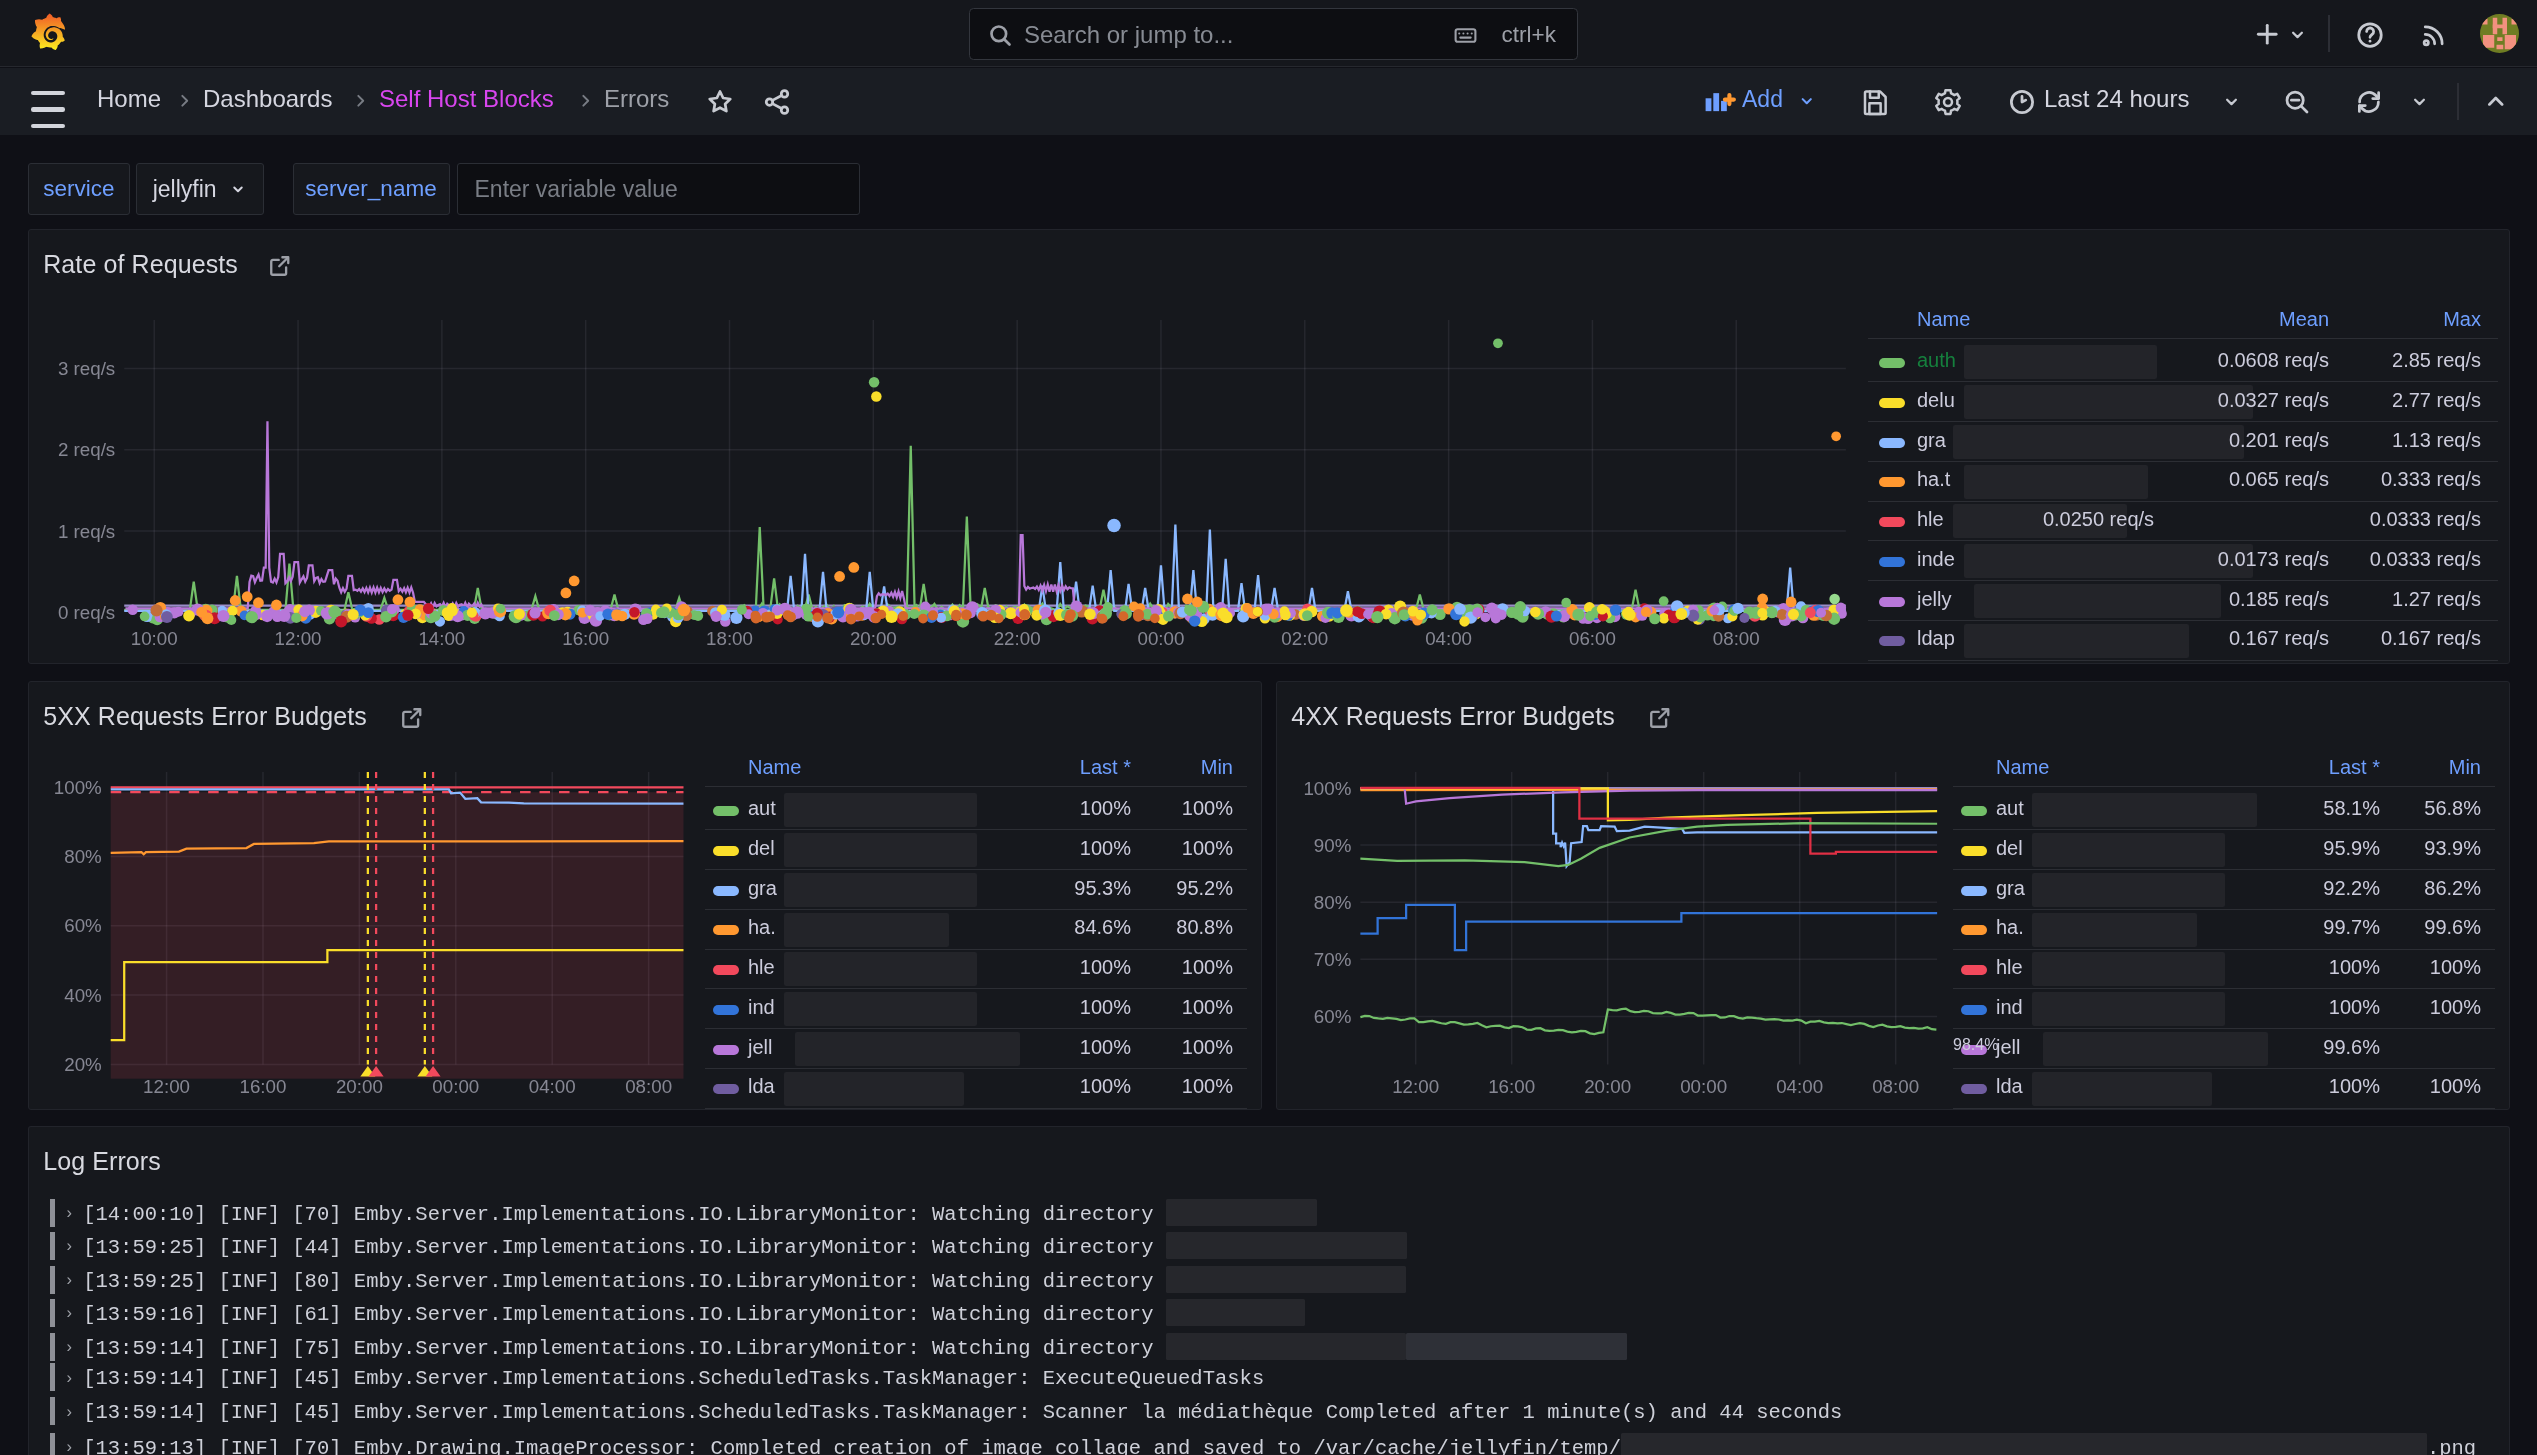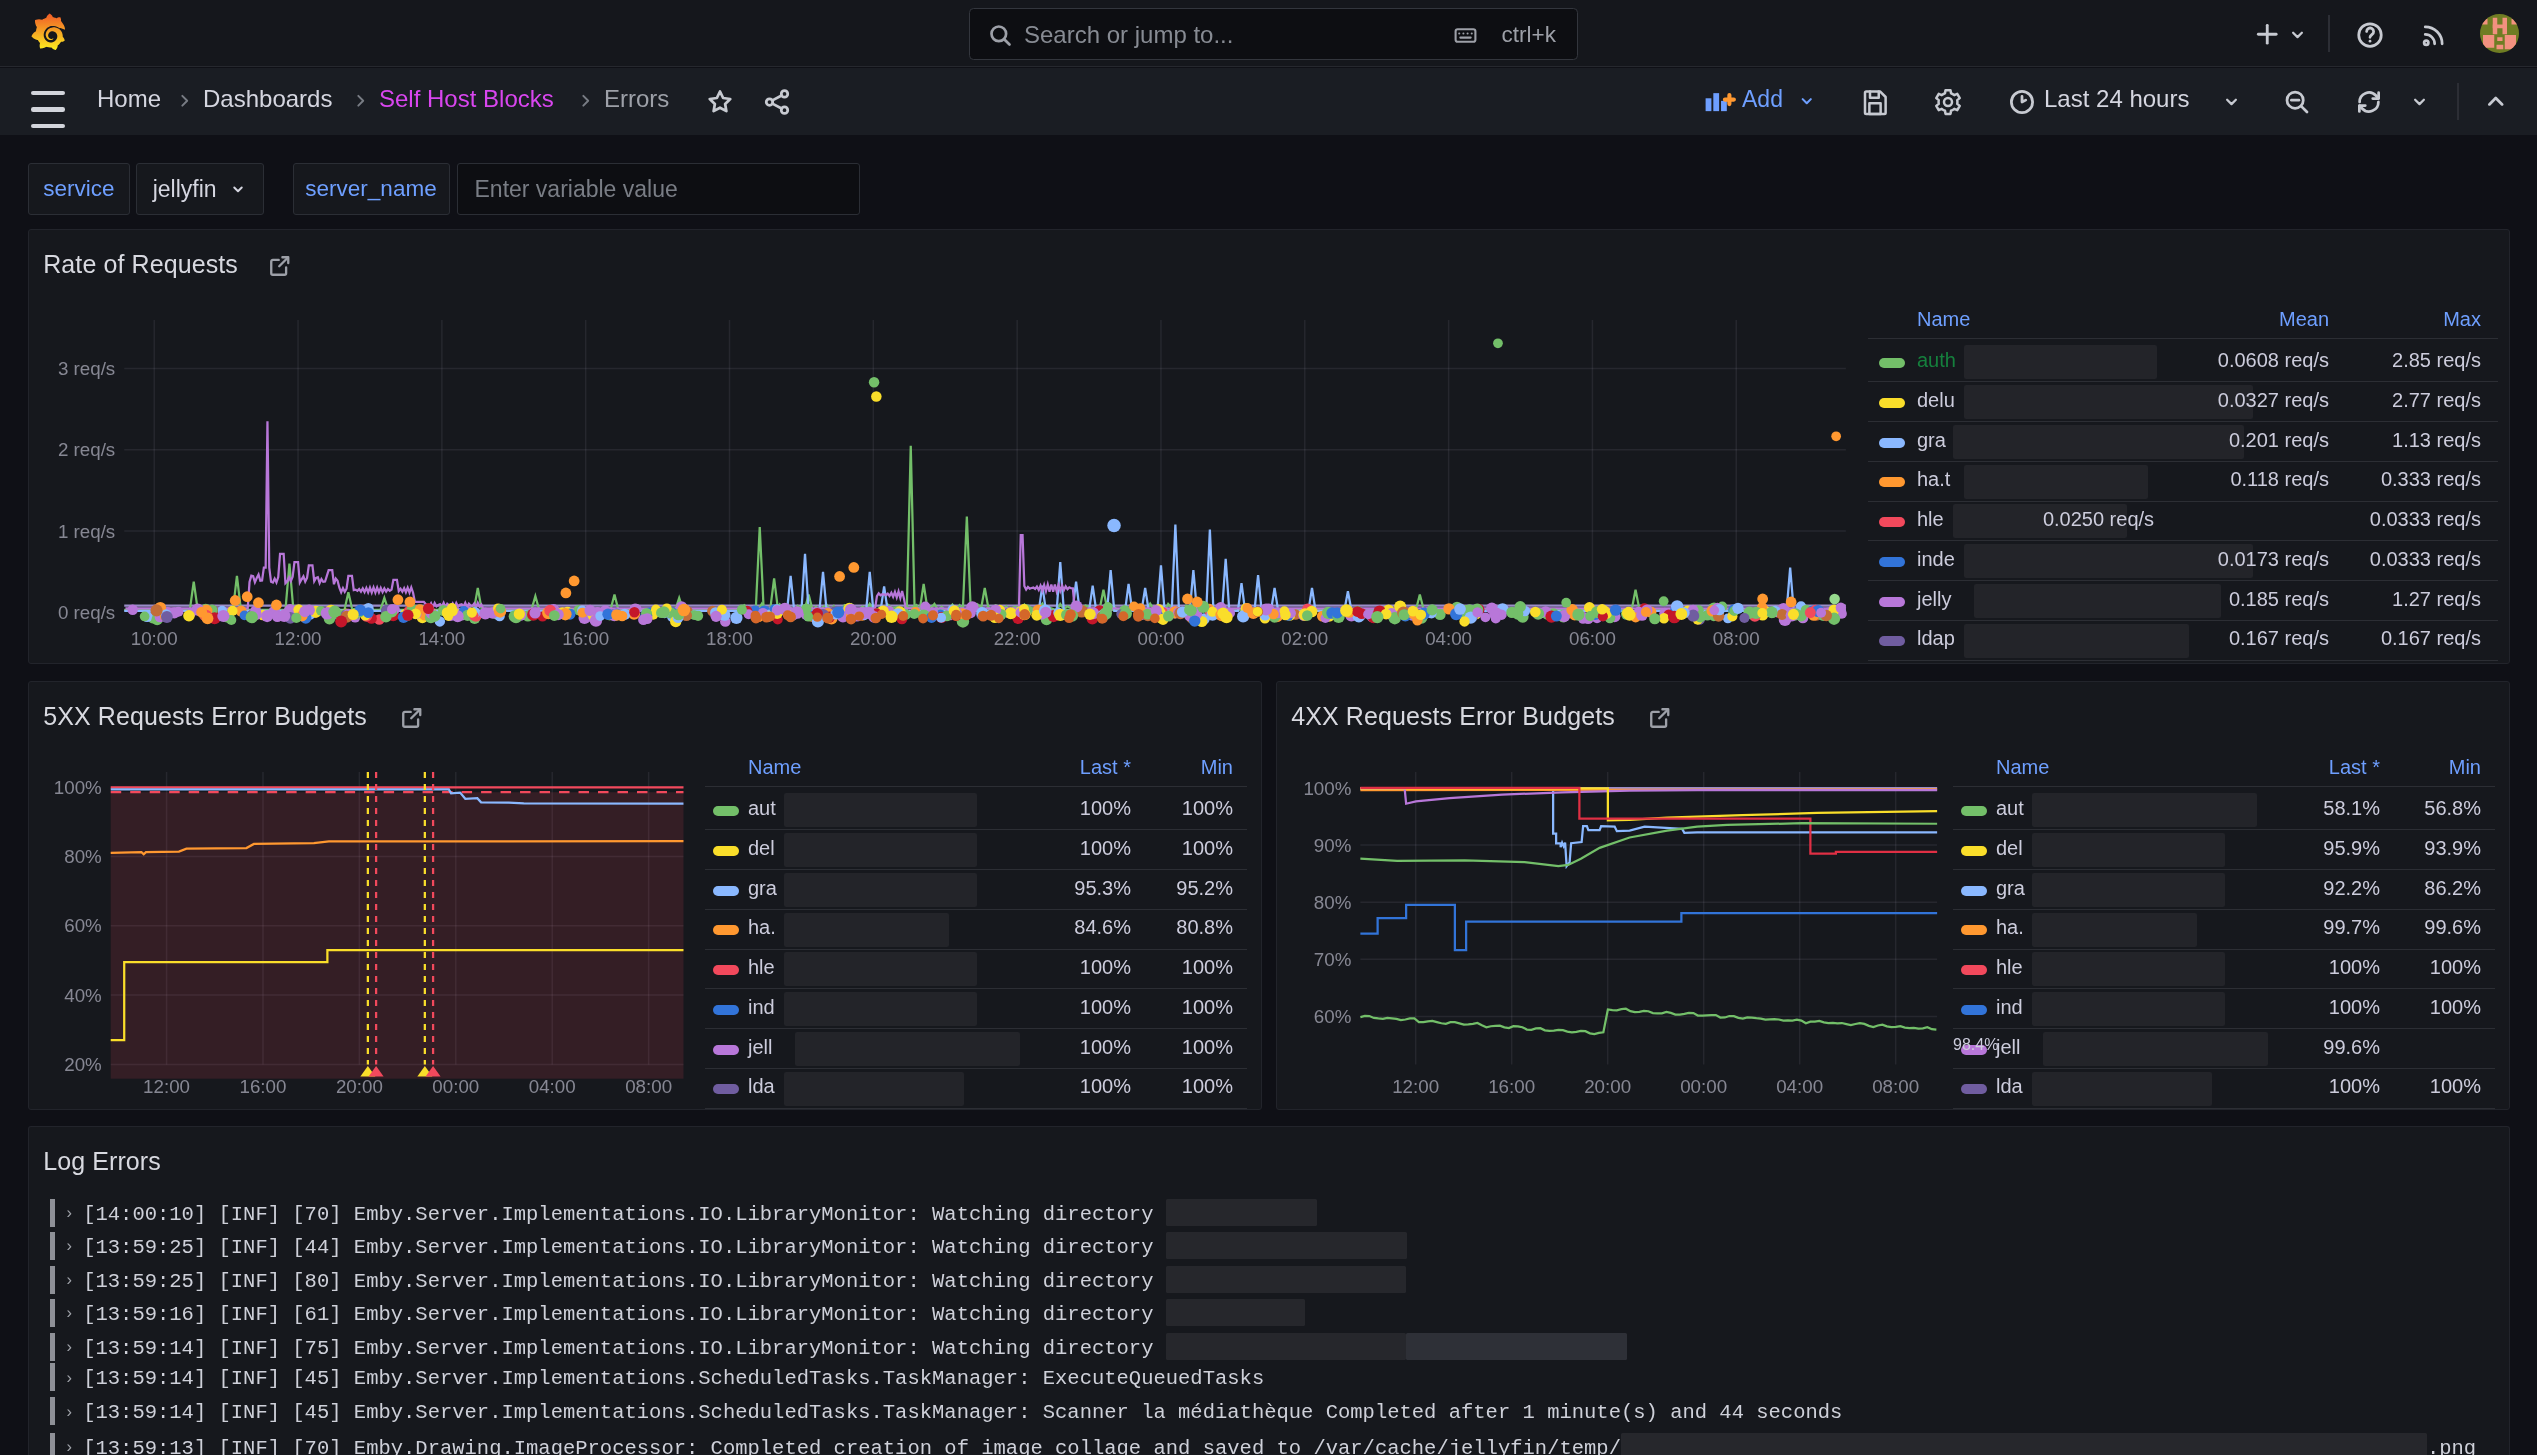--- a/index.html
+++ b/index.html
@@ -877,21 +877,21 @@
       <div style="position:absolute;left:0;top:113px;width:630px;border-top:0.7px solid rgba(204,204,220,0.12);"></div>
       <div style="position:absolute;left:10.5px;top:130px;width:26px;height:9.7px;border-radius:5.2px;background:#8AB8FF;"></div>
       <div style="position:absolute;left:49px;top:121px;color:#CCCCDC;font-size:20px;">gra</div>
       <div style="position:absolute;left:85px;top:117px;width:291px;height:34px;background:#232429;border-radius:2.2px;"></div>
       <div style="position:absolute;left:0;top:121px;width:461px;text-align:right;color:#CCCCDC;font-size:20px;">0.201 req/s</div>
       <div style="position:absolute;left:0;top:121px;width:613px;text-align:right;color:#CCCCDC;font-size:20px;">1.13 req/s</div>
       <div style="position:absolute;left:0;top:153px;width:630px;border-top:0.7px solid rgba(204,204,220,0.12);"></div>
       <div style="position:absolute;left:10.5px;top:169px;width:26px;height:9.7px;border-radius:5.2px;background:#FF9830;"></div>
       <div style="position:absolute;left:49px;top:160px;color:#CCCCDC;font-size:20px;">ha.t</div>
       <div style="position:absolute;left:96px;top:157px;width:184px;height:34px;background:#232429;border-radius:2.2px;"></div>
-      <div style="position:absolute;left:0;top:160px;width:461px;text-align:right;color:#CCCCDC;font-size:20px;">0.118 req/s</div>
+      <div style="position:absolute;left:0;top:160px;width:461px;text-align:right;color:#CCCCDC;font-size:20px;">0.065 req/s</div>
       <div style="position:absolute;left:0;top:160px;width:613px;text-align:right;color:#CCCCDC;font-size:20px;">0.333 req/s</div>
       <div style="position:absolute;left:0;top:193px;width:630px;border-top:0.7px solid rgba(204,204,220,0.12);"></div>
       <div style="position:absolute;left:10.5px;top:209px;width:26px;height:9.7px;border-radius:5.2px;background:#F2495C;"></div>
       <div style="position:absolute;left:49px;top:200px;color:#CCCCDC;font-size:20px;">hle</div>
       <div style="position:absolute;left:85px;top:196px;width:174px;height:34px;background:#232429;border-radius:2.2px;"></div>
       <div style="position:absolute;left:0;top:200px;width:461px;text-align:center;color:#CCCCDC;font-size:20px;">0.0250 req/s</div>
       <div style="position:absolute;left:0;top:200px;width:613px;text-align:right;color:#CCCCDC;font-size:20px;">0.0333 req/s</div>
       <div style="position:absolute;left:0;top:232px;width:630px;border-top:0.7px solid rgba(204,204,220,0.12);"></div>
       <div style="position:absolute;left:10.5px;top:249px;width:26px;height:9.7px;border-radius:5.2px;background:#3274D9;"></div>
       <div style="position:absolute;left:49px;top:240px;color:#CCCCDC;font-size:20px;">inde</div>

